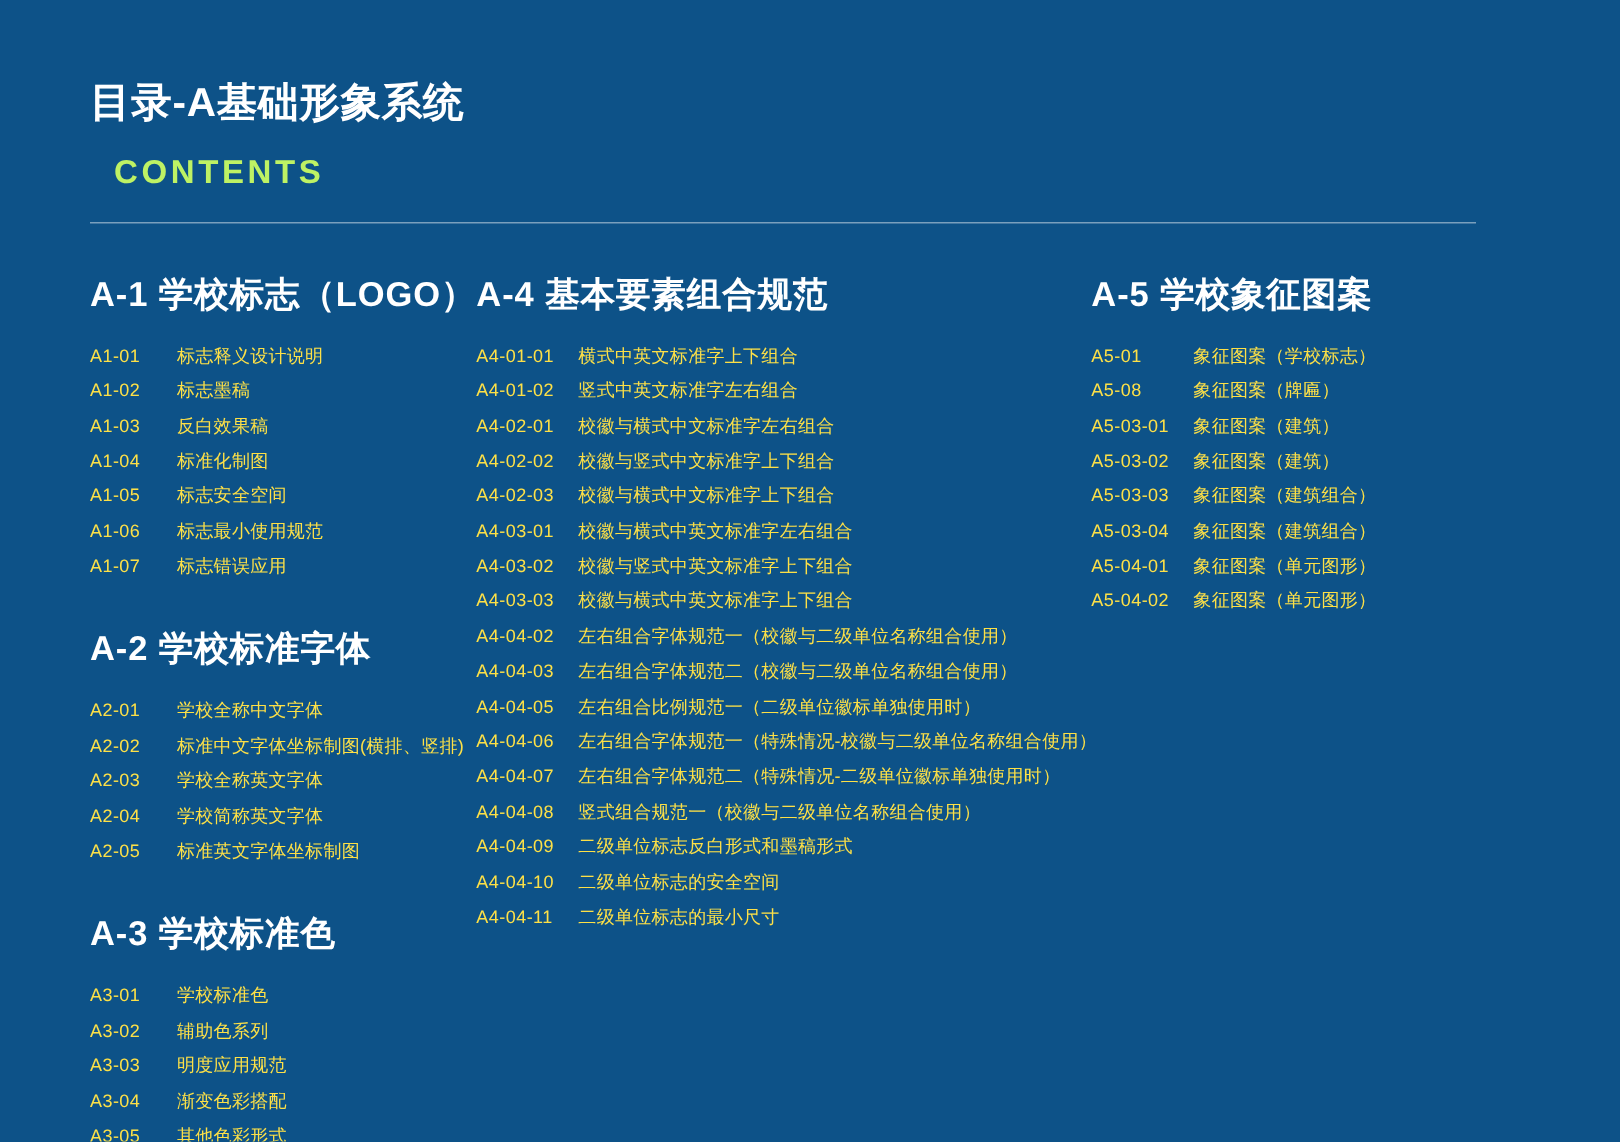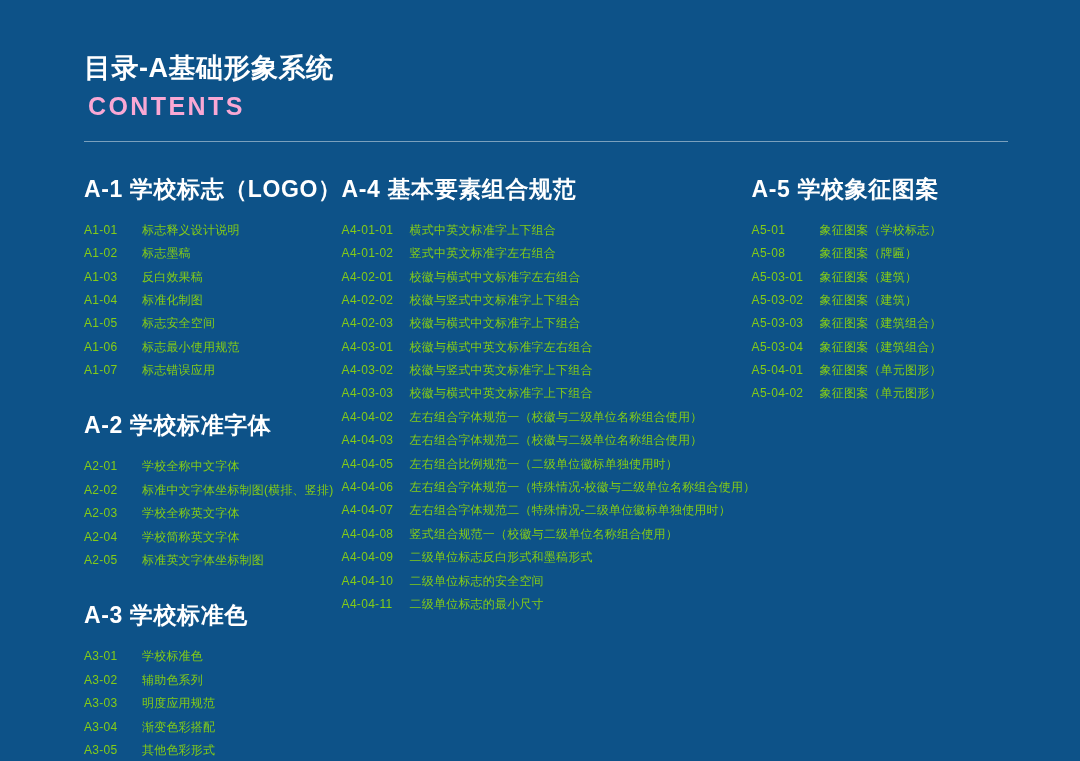--- a/index.html
+++ b/index.html
@@ -12,38 +12,38 @@
     background: #0d5288;
     font-family: "Liberation Sans", "DejaVu Sans", sans-serif;
     color: #ffffff;
     overflow: hidden;
   }
   .page {
     position: relative;
     width: 940px;
     height: 761px;
     box-sizing: border-box;
-    padding: 52px 78px 0 84px;
+    padding: 52px 78px 0 60px;
   }
   .title-block {
     margin: 0;
   }
   .main-title {
     font-size: 27px;
     font-weight: bold;
     letter-spacing: 0.5px;
     line-height: 1.25;
     margin: 0 0 6px 0;
   }
   .sub-title {
-    font-size: 25px;
+    font-size: 22px;
     font-weight: bold;
     letter-spacing: 2.4px;
-    color: #f9a8d4;
-    margin: 4px;
+    color: #bef264;
+    margin: 16px;
   }
   .divider {
     margin-top: 20px;
     height: 1px;
     background: rgba(255,255,255,0.45);
     width: 924px;
   }
   .columns {
     display: flex;
     margin-top: 32px;
@@ -61,21 +61,21 @@
   .section-heading {
     font-size: 23px;
     font-weight: bold;
     letter-spacing: 0.6px;
     margin: 0 0 14px 0;
     white-space: nowrap;
   }
   .entry {
     font-size: 12px;
     line-height: 1.95;
-    color: #84cc16;
+    color: #fde047;
     white-space: nowrap;
     letter-spacing: 0.2px;
   }
   .entry .entry-code {
     display: inline-block;
     min-width: 58px;
     letter-spacing: 0.3px;
   }
   .col-2 .entry .entry-code {
     min-width: 68px;

